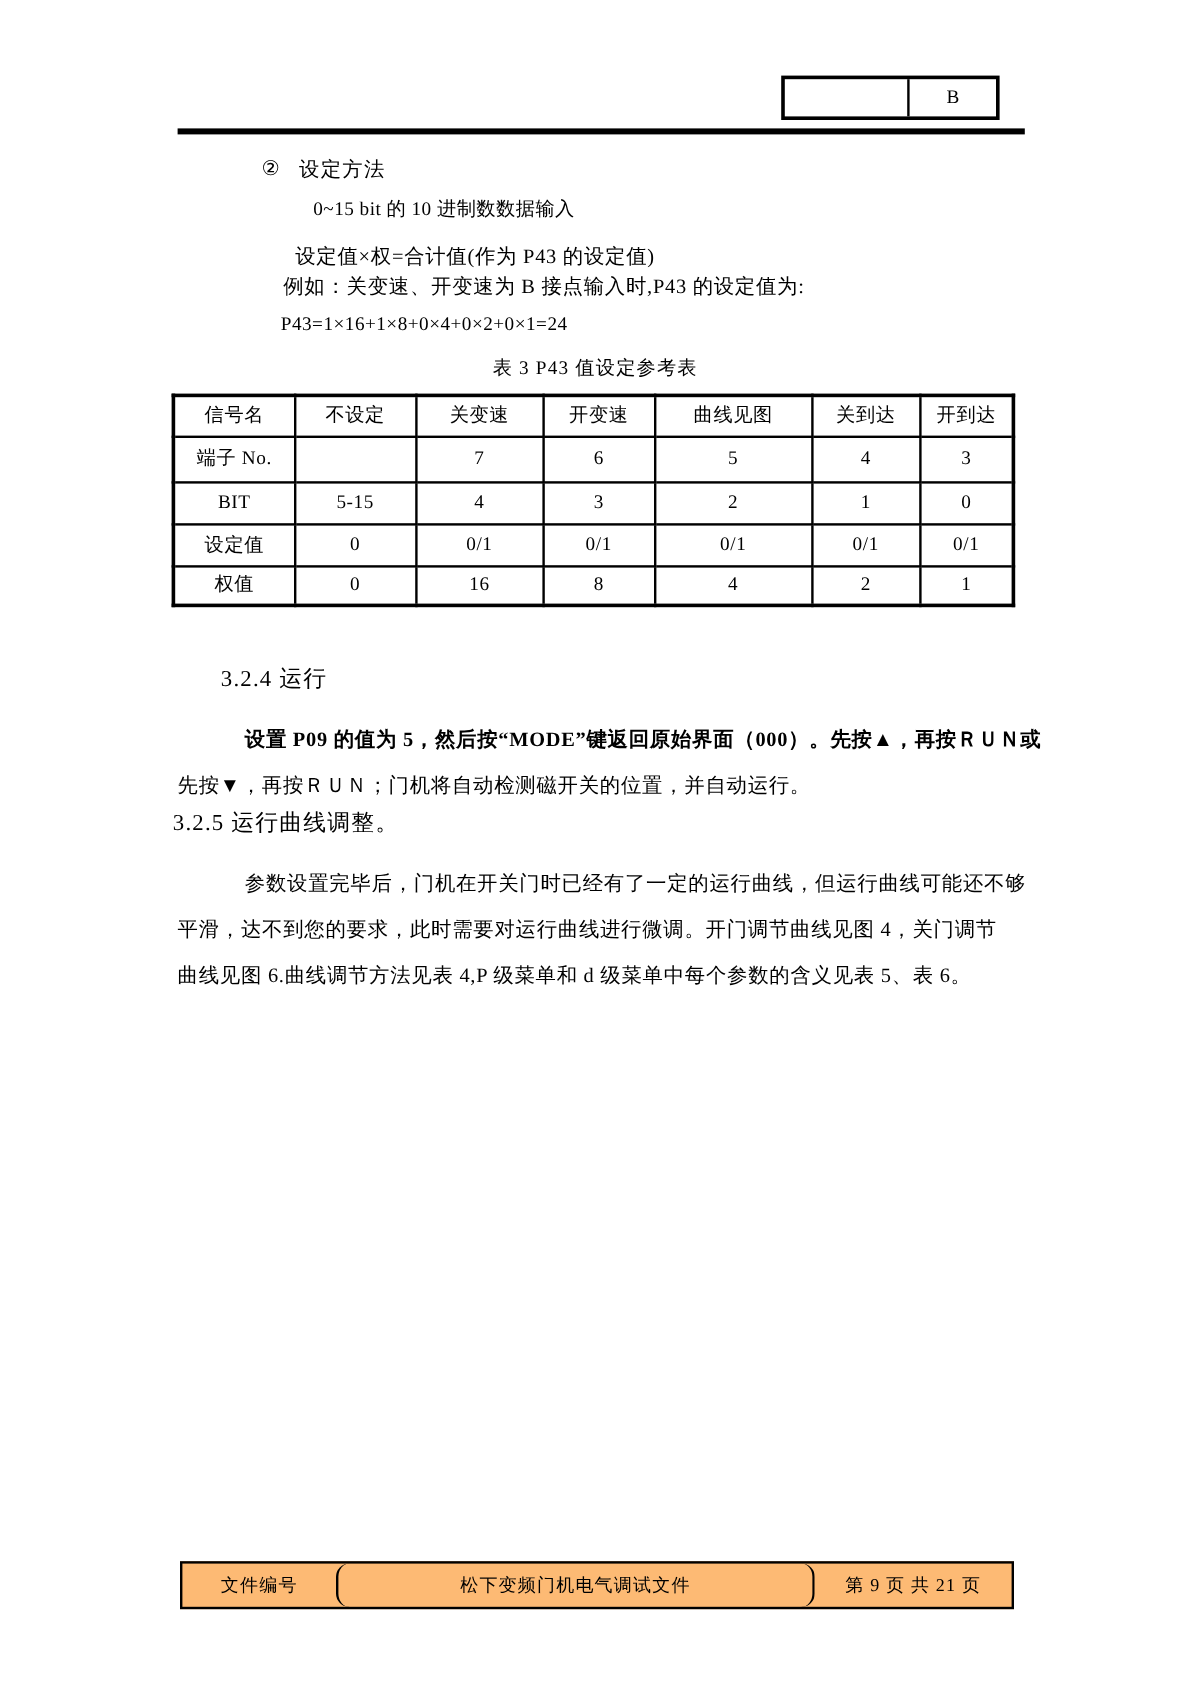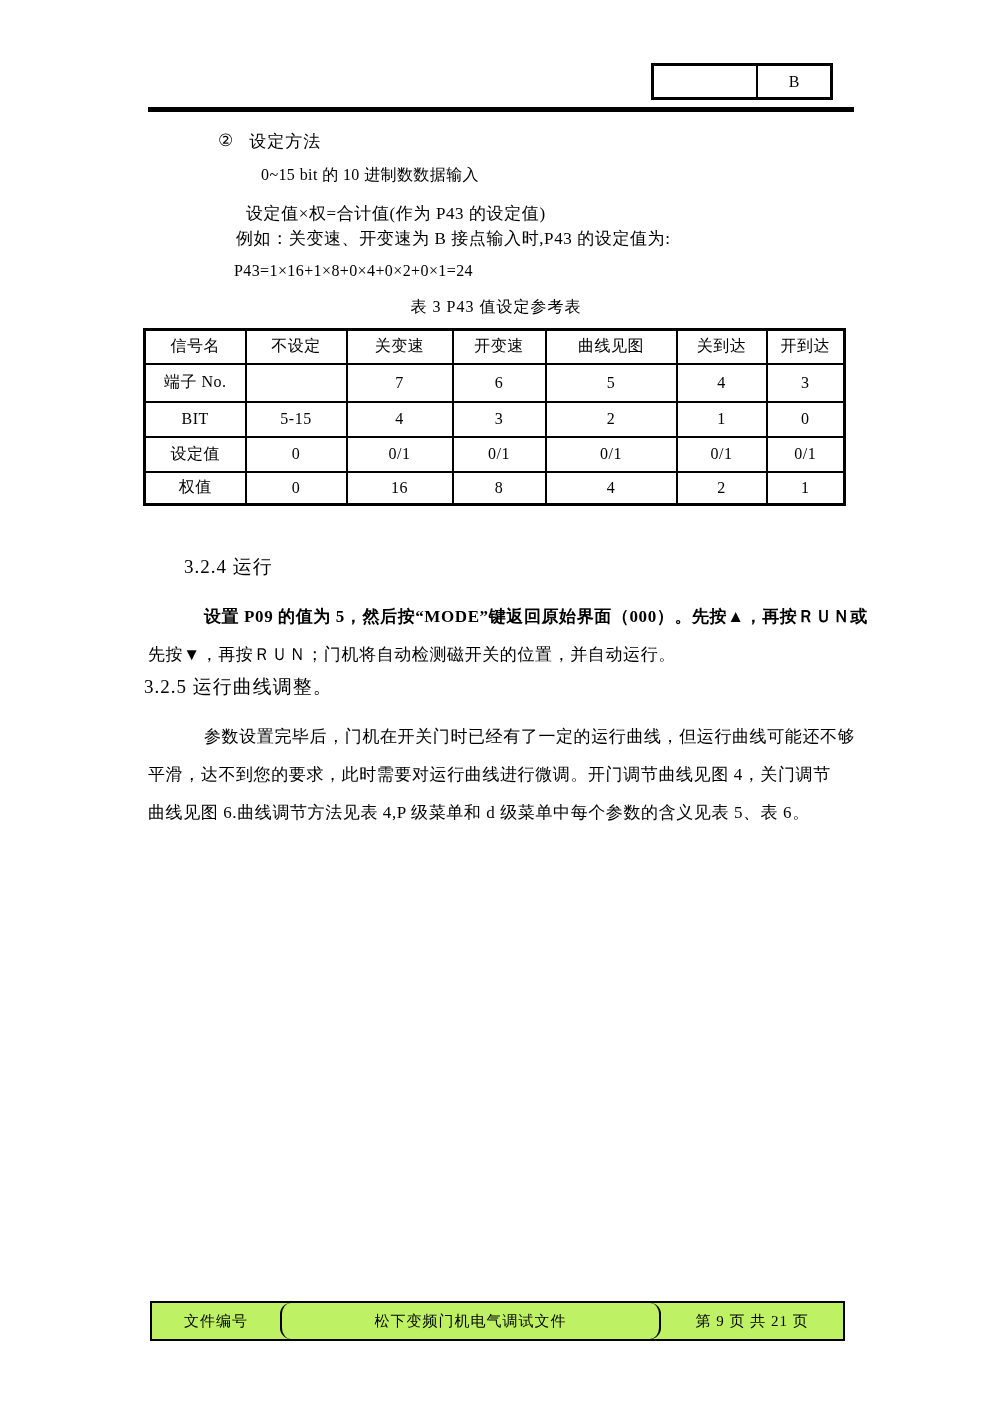--- a/index.html
+++ b/index.html
@@ -40,26 +40,26 @@
     border:3px solid #000;
   }
   .ref-table td{
     border:2px solid #000;text-align:center;vertical-align:middle;
     font-size:16px;letter-spacing:0.5px;padding:0;
   }
 
   
   .footer-table{
     position:absolute;left:150px;top:1301px;width:695px;height:40px;
-    border:2px solid #000;box-sizing:border-box;display:flex;background:#bef264;
+    border:2px solid #000;box-sizing:border-box;display:flex;background:#fdba74;
   }
   .f-cell{display:flex;align-items:center;justify-content:center;font-size:15px;letter-spacing:1px;}
   .f-cell.f1{width:128px;}
   .f-cell.f2{flex:1;border-left:2px solid #000;border-right:2px solid #000;border-radius:11px;}
-  .f-cell.f3{width:182px;}
+  .f-cell.f3{width:164px;}
 </style>
 </head>
 <body>
 
 <div class="page">
 
   <div class="rev-box">
     <div class="rev-cell left"></div>
     <div class="rev-cell right">B</div>
   </div>

